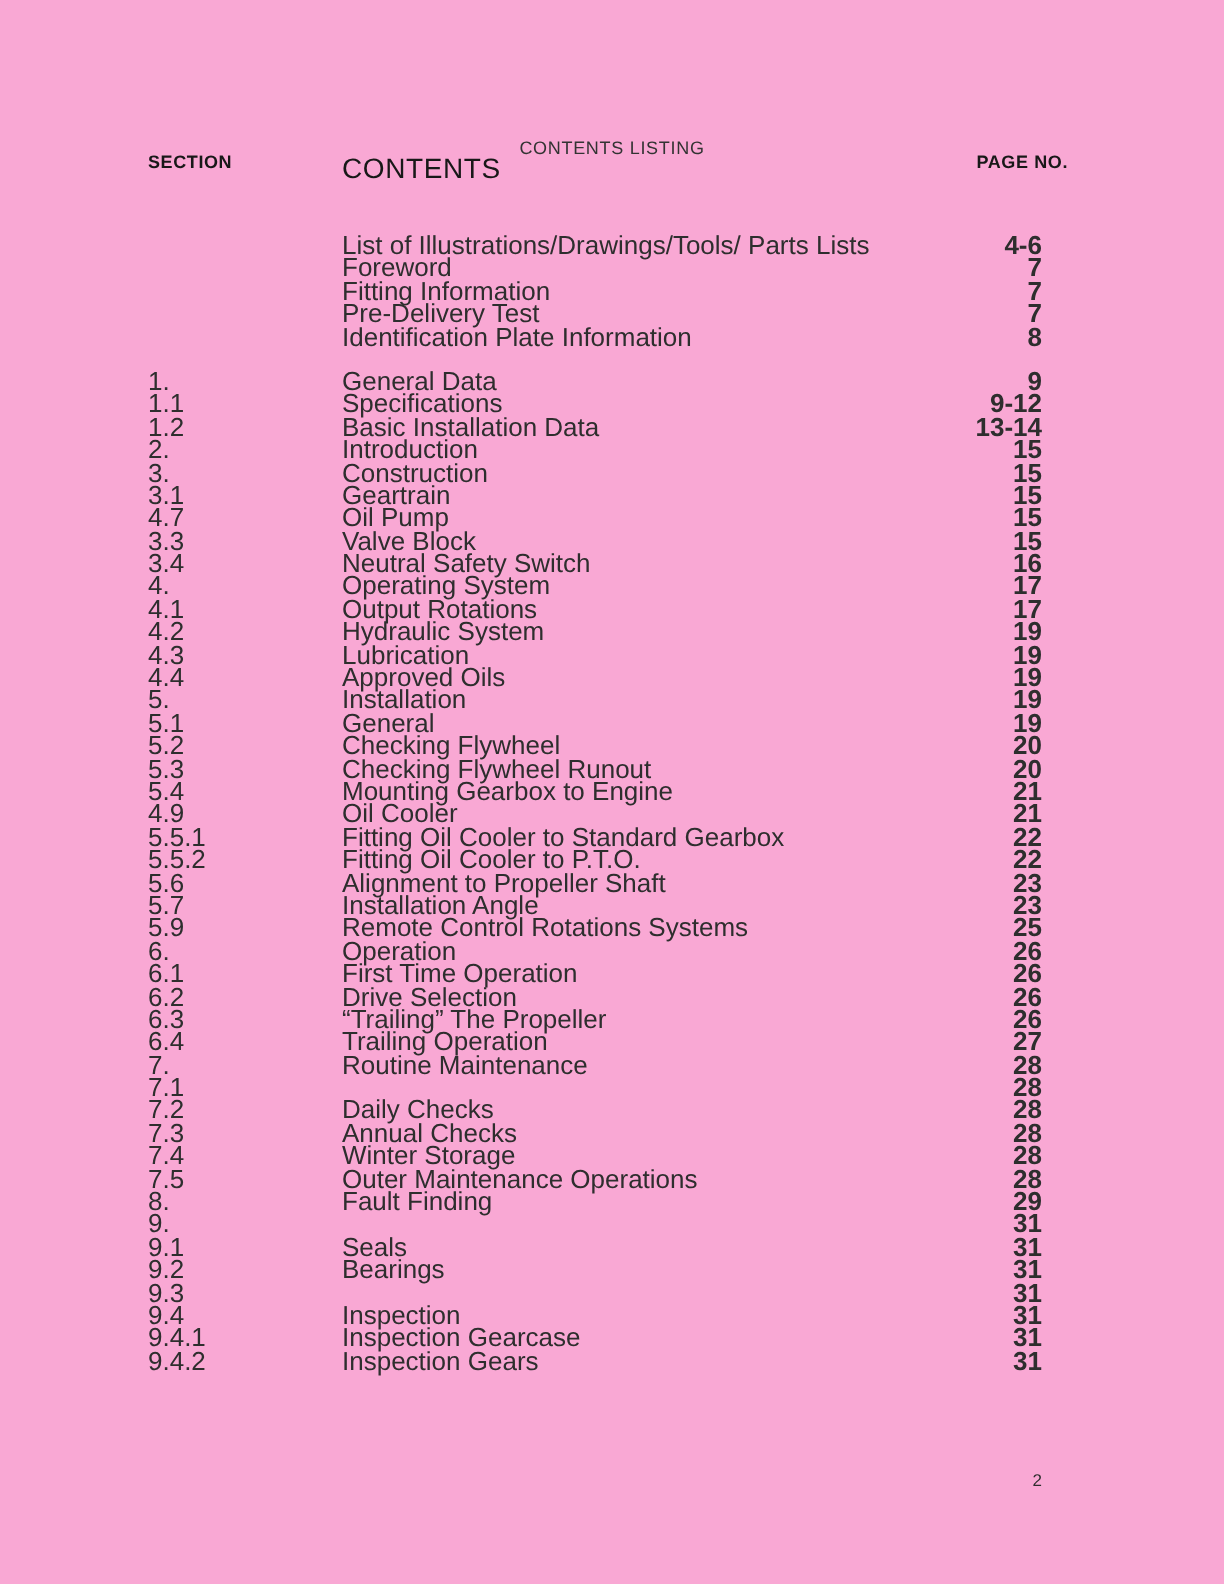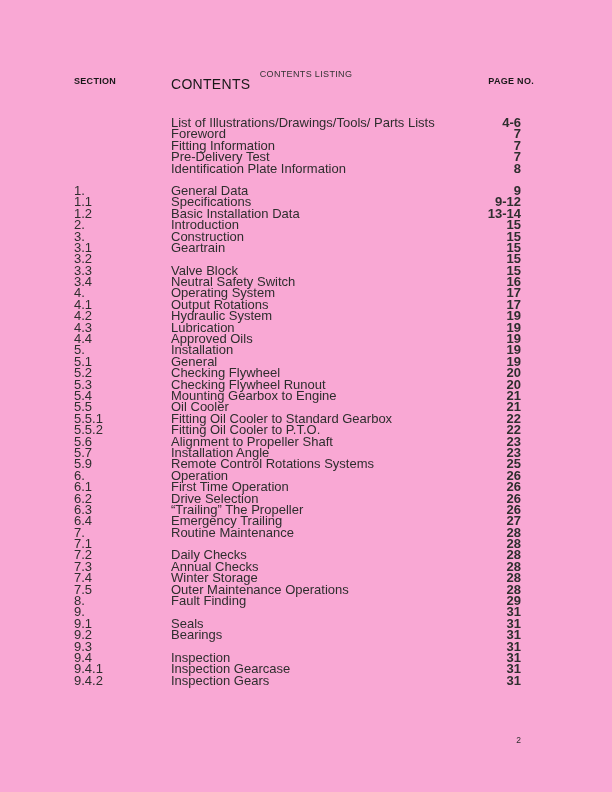--- a/index.html
+++ b/index.html
@@ -203,21 +203,22 @@
           <span class="r-section">3.</span>
           <span class="r-title">Construction</span>
           <span class="r-page">15</span>
         </div>
         <div class="toc-row">
           <span class="r-section">3.1</span>
           <span class="r-title">Geartrain</span>
           <span class="r-page">15</span>
         </div>
         <div class="toc-row">
-          <span class="r-section">3.2</span>
+          <span class="r-section">4.7</span>
+          <span class="r-title">Oil Pump</span>
           <span class="r-page">15</span>
         </div>
         <div class="toc-row">
           <span class="r-section">3.3</span>
           <span class="r-title">Valve Block</span>
           <span class="r-page">15</span>
         </div>
         <div class="toc-row">
           <span class="r-section">3.4</span>
           <span class="r-title">Neutral Safety Switch</span>
@@ -267,21 +268,21 @@
           <span class="r-section">5.3</span>
           <span class="r-title">Checking Flywheel Runout</span>
           <span class="r-page">20</span>
         </div>
         <div class="toc-row">
           <span class="r-section">5.4</span>
           <span class="r-title">Mounting Gearbox to Engine</span>
           <span class="r-page">21</span>
         </div>
         <div class="toc-row">
-          <span class="r-section">5.5</span>
+          <span class="r-section">4.9</span>
           <span class="r-title">Oil Cooler</span>
           <span class="r-page">21</span>
         </div>
         <div class="toc-row">
           <span class="r-section">5.5.1</span>
           <span class="r-title">Fitting Oil Cooler to Standard Gearbox</span>
           <span class="r-page">22</span>
         </div>
         <div class="toc-row">
           <span class="r-section">5.5.2</span>
@@ -318,21 +319,21 @@
           <span class="r-title">Drive Selection</span>
           <span class="r-page">26</span>
         </div>
         <div class="toc-row">
           <span class="r-section">6.3</span>
           <span class="r-title">“Trailing” The Propeller</span>
           <span class="r-page">26</span>
         </div>
         <div class="toc-row">
           <span class="r-section">6.4</span>
-          <span class="r-title">Emergency Trailing</span>
+          <span class="r-title">Trailing Operation</span>
           <span class="r-page">27</span>
         </div>
         <div class="toc-row">
           <span class="r-section">7.</span>
           <span class="r-title">Routine Maintenance</span>
           <span class="r-page">28</span>
         </div>
         <div class="toc-row">
           <span class="r-section">7.1</span>
           <span class="r-page">28</span>

